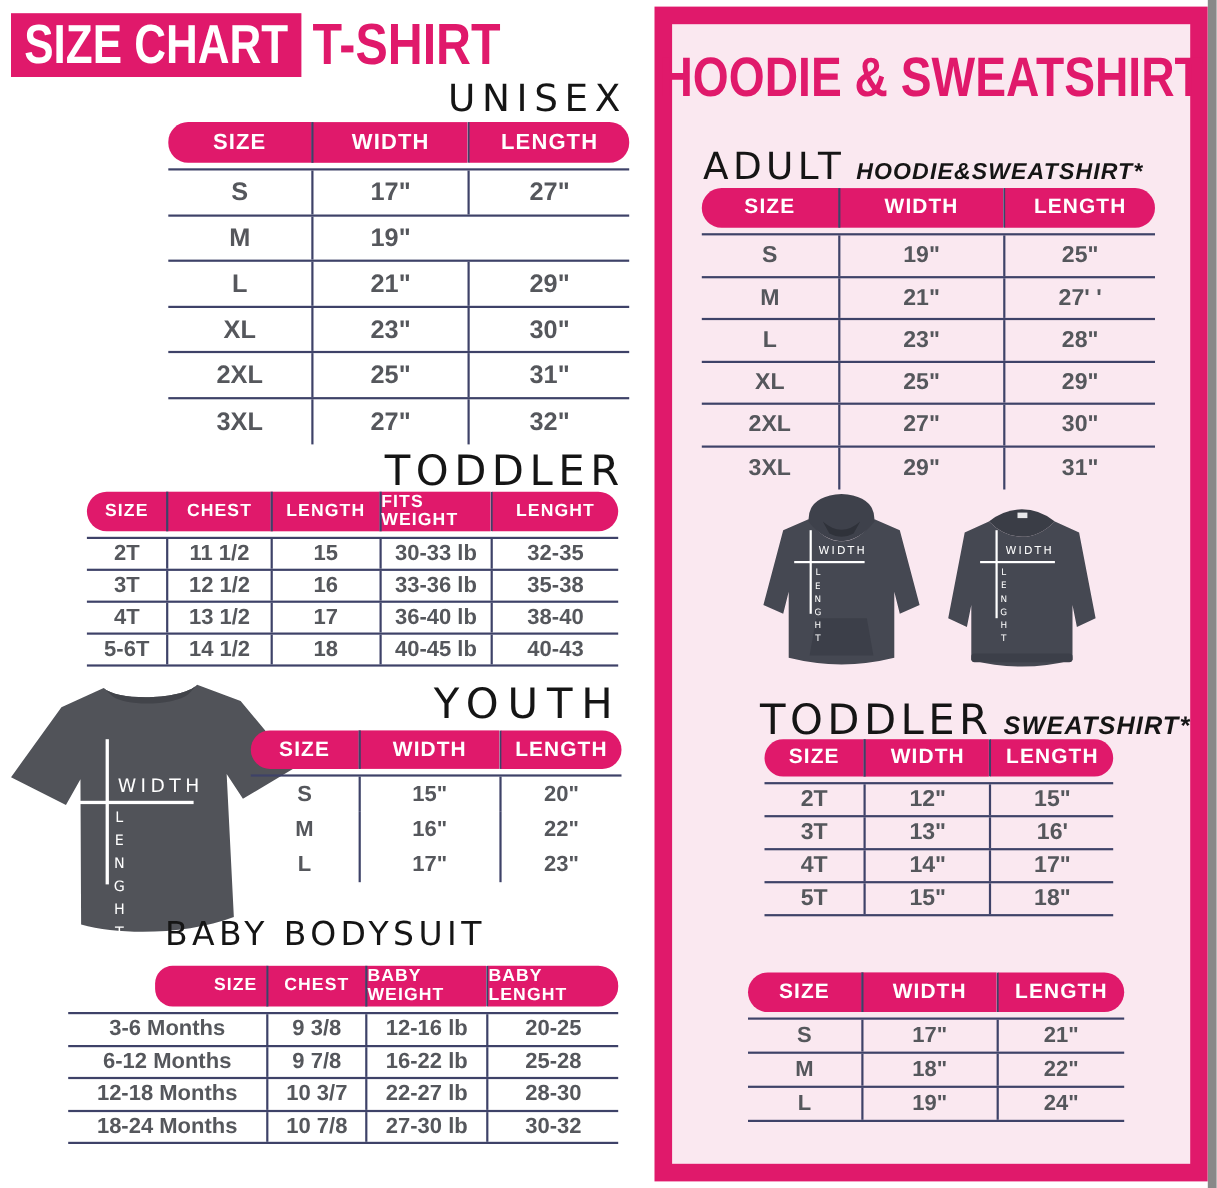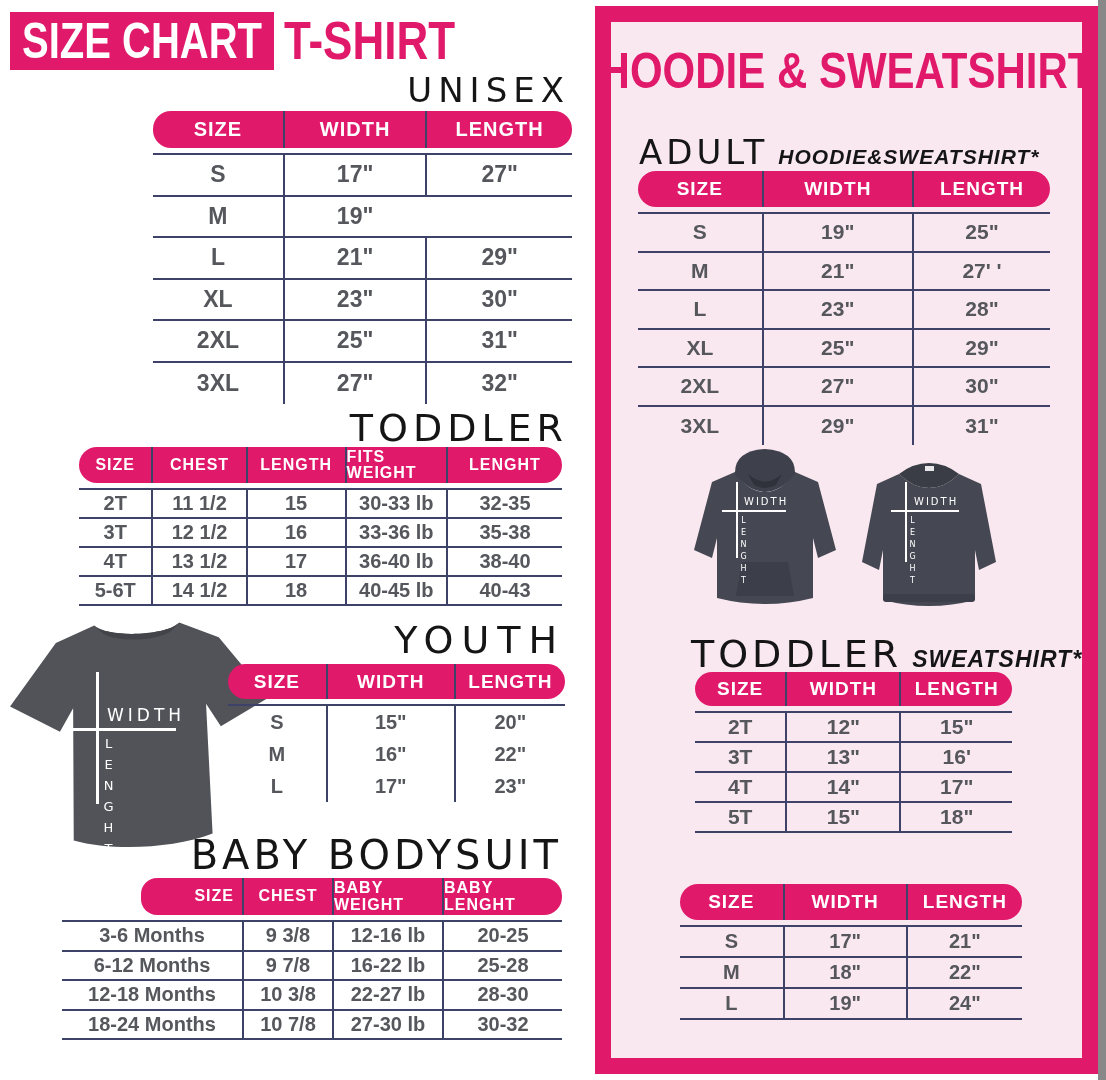--- a/index.html
+++ b/index.html
@@ -20,21 +20,21 @@
          display:flex;align-items:center;justify-content:center;}
   .badge .bt{color:#fff;font-weight:700;font-size:40px;letter-spacing:0px;transform:scaleY(1.25);white-space:nowrap;}
   .cat{position:absolute;left:284px;top:12px;height:58px;display:flex;align-items:center;
        color:var(--pink);font-weight:700;font-size:44px;transform:scaleY(1.2);transform-origin:left center;white-space:nowrap;}
 
   
   .h{position:absolute;color:var(--ink);font-family:"DejaVu Sans",sans-serif;font-weight:400;white-space:nowrap;}
   .h-unisex{left:150px;top:70px;width:420px;text-align:right;font-size:34px;letter-spacing:6px;}
   .h-toddlerL{left:150px;top:406px;width:418px;text-align:right;font-size:38px;letter-spacing:5px;}
   .h-youthL{left:150px;top:618px;width:415px;text-align:right;font-size:38px;letter-spacing:8px;}
-  .h-baby{left:150px;top:832px;width:412px;text-align:right;font-size:40px;letter-spacing:4px;}
+  .h-baby{left:150px;top:832px;width:412px;text-align:left;font-size:30px;letter-spacing:4px;}
 
   .h2{position:absolute;white-space:nowrap;color:var(--ink);}
   .h2 .big{font-family:"DejaVu Sans",sans-serif;font-weight:400;letter-spacing:4px;}
   .h2 .sub{font-style:italic;font-weight:700;color:var(--ink);margin-left:10px;letter-spacing:1px;}
   .h2-adult{left:44px;top:126px;}
   .h2-adult .big{font-size:34px;}
   .h2-adult .sub{font-size:21px;}
   .h2-toddlerR{left:96px;top:626px;}
   .h2-toddlerR .big{font-size:38px;}
   .h2-toddlerR .sub{font-size:23px;}
@@ -428,21 +428,21 @@
           </div>
           <div class="c c4">
             <span class="t">25-28</span>
           </div>
         </div>
         <div class="row">
           <div class="c c1">
             <span class="t">12-18 Months</span>
           </div>
           <div class="c c2">
-            <span class="t">10 3/8</span>
+            <span class="t">10 3/7</span>
           </div>
           <div class="c c3">
             <span class="t">22-27 lb</span>
           </div>
           <div class="c c4">
             <span class="t">28-30</span>
           </div>
         </div>
         <div class="row">
           <div class="c c1">

